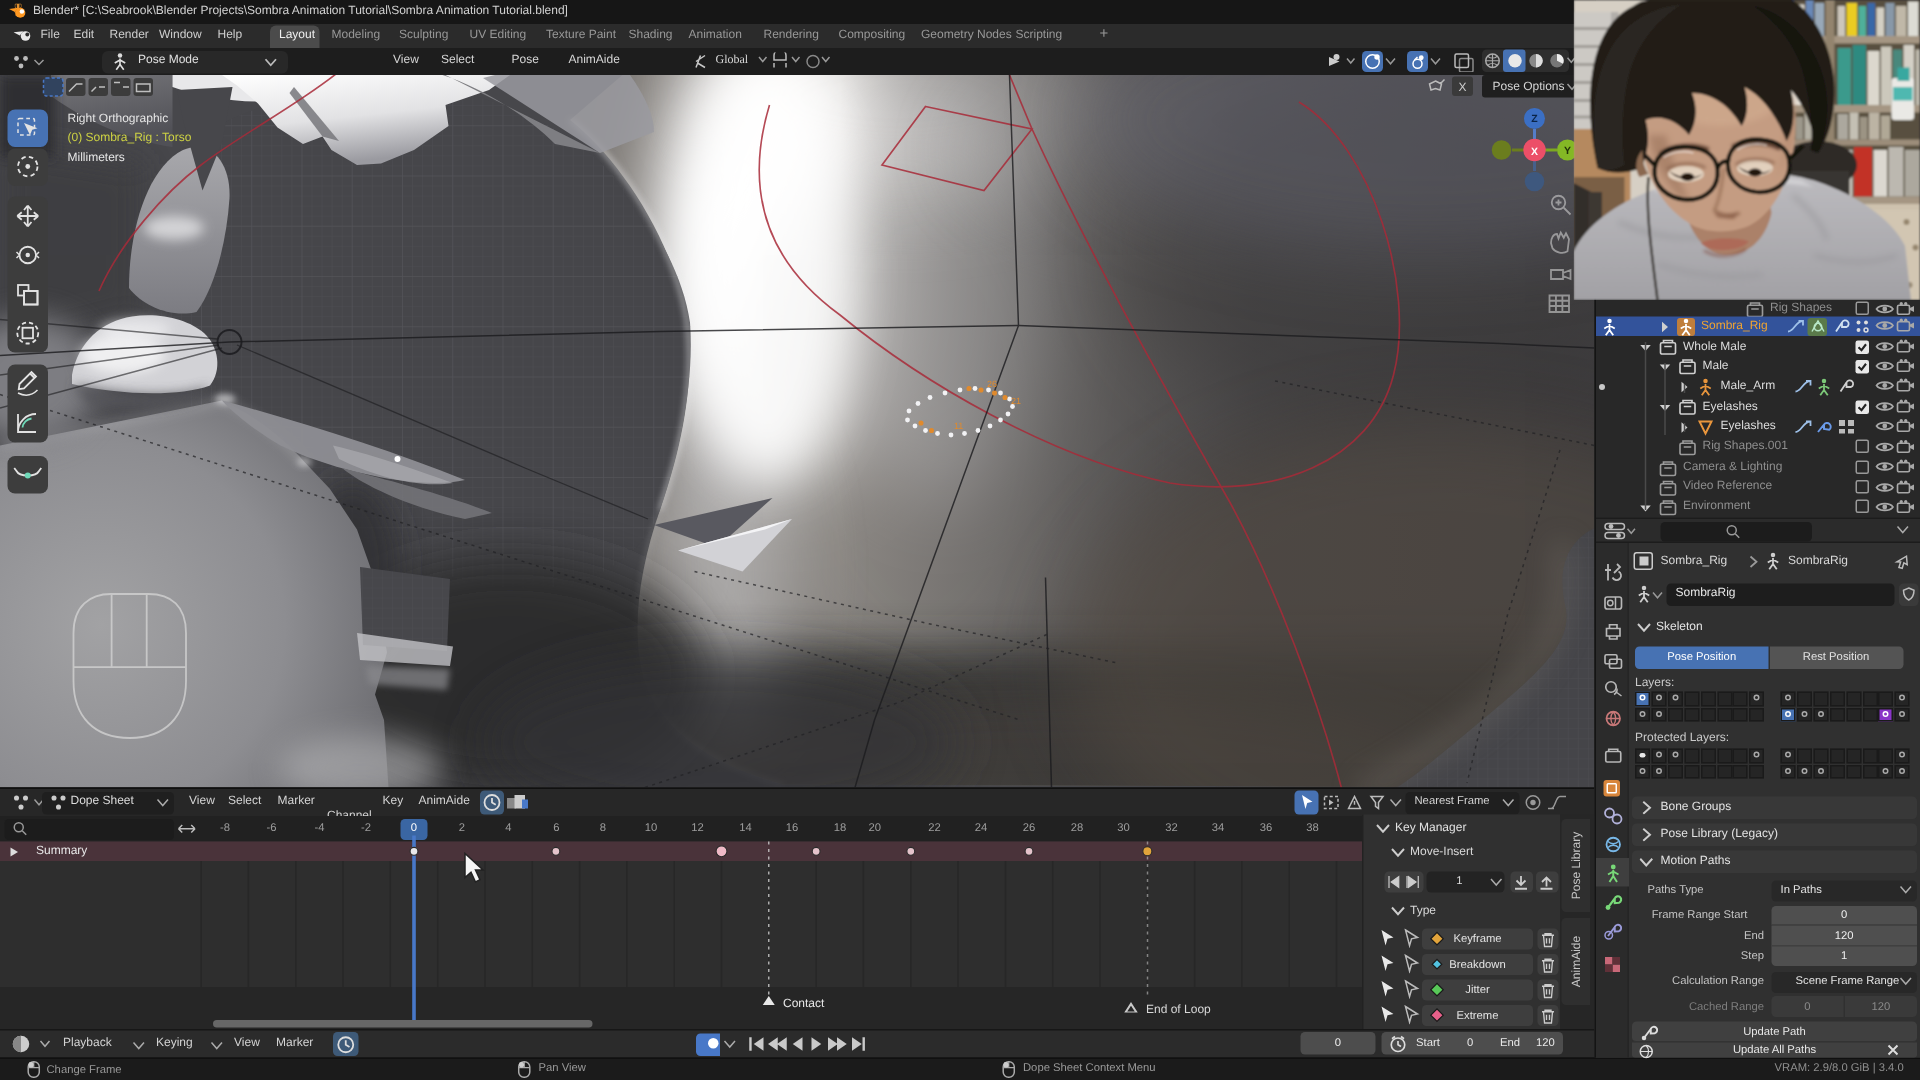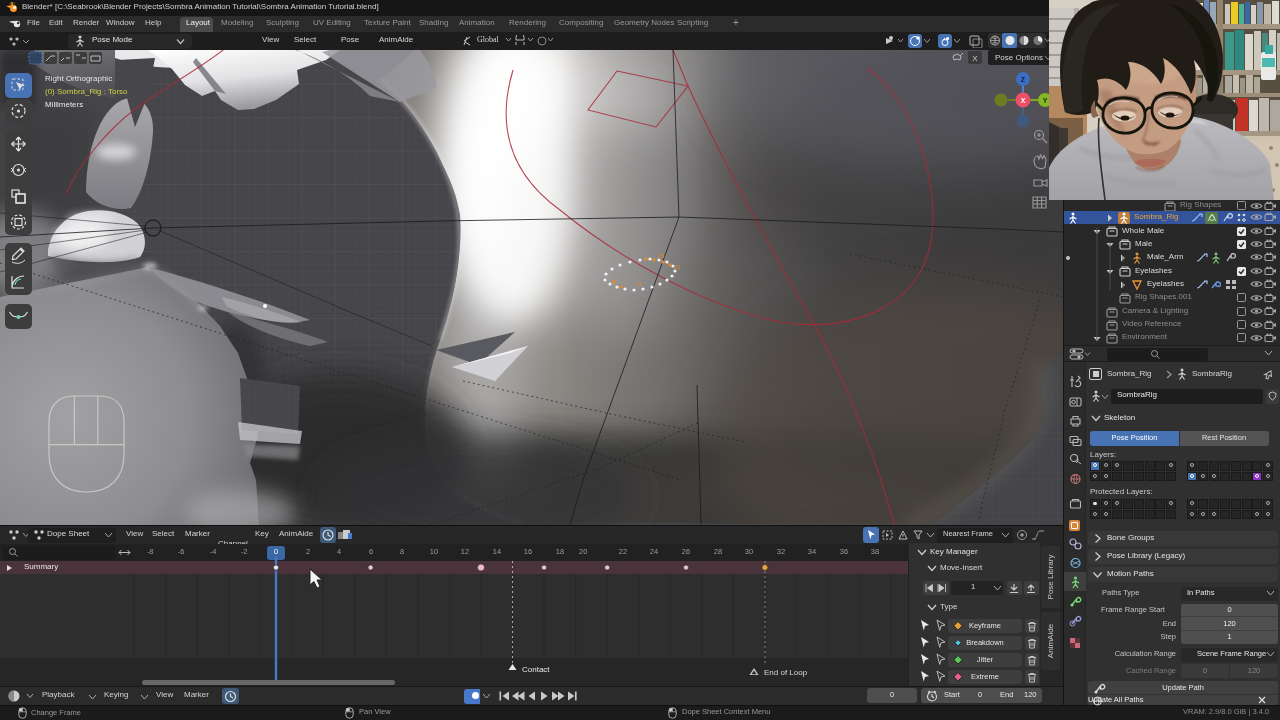--- a/index.html
+++ b/index.html
@@ -1176,21 +1176,21 @@
 <div class="ab" style="left:24px;top:549px;width:190px;height:15px;background:#383838;border-radius:3px;"></div>
 <svg class="ab" style="left:30px;top:552px" width="8" height="9" viewBox="0 0 8 9">
       <path d="M1.5,0.5 l4.5,4 -4.5,4" stroke="#ccc" fill="none" stroke-width="1.3"></path>
     </svg>
 <div class="tx" style="left:43px;top:551px;font-size:8px;color:#e2e2e2;">Pose Library (Legacy)</div>
 <div class="ab" style="left:24px;top:567px;width:190px;height:15px;background:#383838;border-radius:3px;"></div>
 <svg class="ab" style="left:29px;top:570.5px" width="9" height="8" viewBox="0 0 9 8">
       <path d="M0.5,1.5 l4,4.5 4,-4.5" stroke="#ccc" fill="none" stroke-width="1.3"></path>
     </svg>
 <div class="tx" style="left:43px;top:569px;font-size:8px;color:#e2e2e2;">Motion Paths</div>
-<div class="tx" style="left:38px;top:588px;width:86px;text-align:left;font-size:7.5px;color:#c4c4c4;">Paths Type</div>
+<div class="tx" style="left:10px;top:588px;width:86px;text-align:center;font-size:7.5px;color:#c4c4c4;">Paths Type</div>
 <div class="ab" style="left:117px;top:586.5px;width:97px;height:14px;background:#282828;border-radius:3px;"></div>
 <div class="tx" style="left:123px;top:588px;font-size:7.5px;color:#e4e4e4;">In Paths</div>
 <svg class="ab" style="left:202px;top:590px" width="9" height="8" viewBox="0 0 9 8">
       <path d="M1,1 l3.5,4 3.5,-4" stroke="#aaa" fill="none"></path>
     </svg>
 <div class="tx" style="left:26px;top:605px;width:86px;text-align:center;font-size:7.5px;color:#c4c4c4;">Frame Range Start</div>
 <div class="ab" style="left:117px;top:603.5px;width:97px;height:13.5px;background:#4f4f4f;border-radius:3px 3px 0 0;border-bottom:1px solid #404040;box-sizing:border-box;"></div>
 <div class="tx" style="left:117px;top:605px;width:97px;text-align:center;font-size:7.5px;color:#f0f0f0;">0</div>
 <div class="tx" style="left:26px;top:618.5px;width:86px;text-align:right;font-size:7.5px;color:#c4c4c4;">End</div>
 <div class="ab" style="left:117px;top:617px;width:97px;height:13.5px;background:#4f4f4f;border-bottom:1px solid #404040;box-sizing:border-box;"></div>
@@ -1213,21 +1213,21 @@
 <svg class="ab" style="left:30px;top:682px" width="13" height="12" viewBox="0 0 13 12">
       <path d="M2,10 L6.5,4 M6.5,4 a2.2,2.2 0 1 1 2.8,2.8 L6.5,7 Z" stroke="#ddd" fill="none" stroke-width="1.3"></path>
       <circle cx="2" cy="10" r="1.5" fill="#ddd"></circle>
     </svg>
 <div class="tx" style="left:24px;top:682.5px;width:190px;text-align:center;font-size:7.5px;color:#e8e8e8;">Update Path</div>
 <div class="ab" style="left:24px;top:695px;width:190px;height:10px;background:#404040;border-radius:0 0 2px 2px;"></div>
 <svg class="ab" style="left:28px;top:695.5px" width="11" height="10" viewBox="0 0 11 10">
       <circle cx="5.5" cy="5" r="4" stroke="#ddd" fill="none"></circle>
       <path d="M1.5,5 h8 M5.5,1 a6,6 0 0 1 0,8" stroke="#ddd" fill="none" stroke-width="0.8"></path>
     </svg>
-<div class="tx" style="left:24px;top:694.5px;width:190px;text-align:left;font-size:7.5px;color:#e8e8e8;">Update All Paths</div>
+<div class="tx" style="left:24px;top:694.5px;width:190px;text-align:center;font-size:7.5px;color:#e8e8e8;">Update All Paths</div>
 <svg class="ab" style="left:193px;top:695px" width="10" height="10" viewBox="0 0 10 10">
       <path d="M2,2 l6,6 M8,2 l-6,6" stroke="#ddd" stroke-width="1.3"></path>
     </svg>
 </div>
 
 <div class="ab" style="left:1049px;top:0;width:231px;height:200px;overflow:hidden;">
 <svg width="231" height="200" viewBox="0 0 231 200">
 <defs>
 <linearGradient id="shirtg" x1="0" y1="0" x2="0" y2="1">
   <stop offset="0" stop-color="#bcbbbf"></stop>

